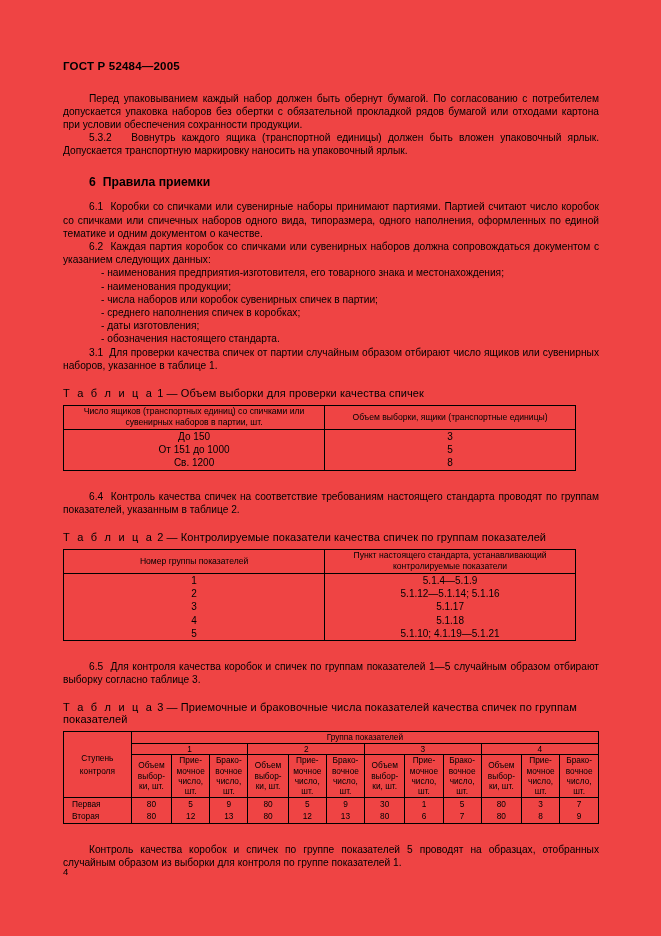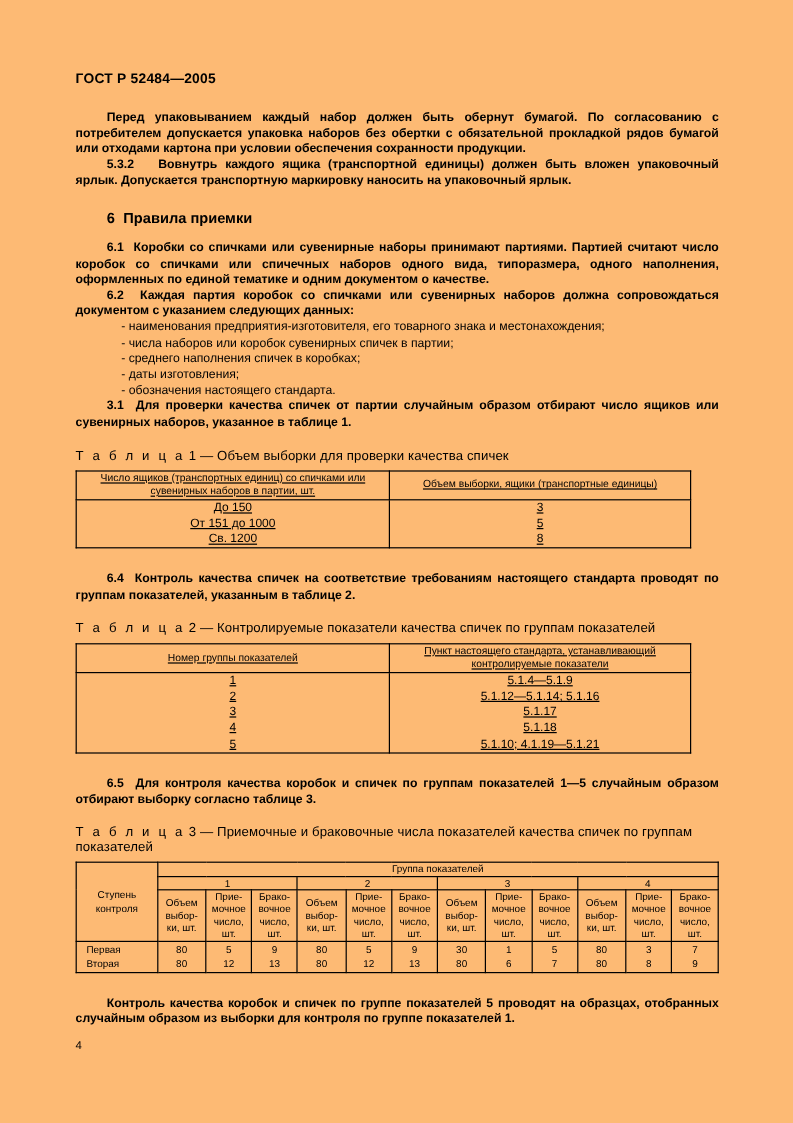--- a/index.html
+++ b/index.html
@@ -10,21 +10,21 @@
   }
   body {
     font-family: "Liberation Sans", sans-serif;
     color: #000000;
   }
   .page {
     position: relative;
     width: 661px;
     height: 936px;
     margin: 0 auto;
-    background: #fdba74;
+    background: #ef4444;
     overflow: hidden;
     box-sizing: border-box;
   }
   .content {
     position: absolute;
     left: 63px;
     top: 0;
     width: 536px;
   }
 
@@ -41,21 +41,20 @@
   .para {
     font-size: 10.2px;
     line-height: 13.2px;
     text-align: justify;
     text-justify: inter-word;
     margin: 0;
     hyphens: manual;
   }
   .indent {
     text-indent: 26px;
-    font-weight: bold;
   }
   .dash-item {
     font-size: 10.2px;
     line-height: 13.2px;
     margin: 0;
     text-indent: 0;
     padding-left: 38px;
   }
   .section-title {
     font-size: 12.2px;
@@ -81,21 +80,20 @@
   .tbl-caption .spaced {
     letter-spacing: 2.2px;
   }
 
   
   table.gost {
     border-collapse: collapse;
     width: 513px;
     table-layout: fixed;
     font-size: 9px;
-    text-decoration: underline;
   }
   table.gost td, table.gost th {
     border: 0.8px solid #000000;
     padding: 0;
     font-weight: normal;
     text-align: center;
     vertical-align: middle;
   }
   .thead-cell {
     font-size: 8.6px;
@@ -179,20 +177,21 @@
 
     <h2 class="section-title"><span class="sec-num">6</span><span>Правила приемки</span></h2>
 
     <div class="gap-s"></div>
 
     <p class="para indent"><span>6.1</span><span>&nbsp;&nbsp;</span><span>Коробки со спичками или сувенирные наборы принимают партиями. Партией считают число коробок со спичками или спичечных наборов одного вида, типоразмера, одного наполнения, оформленных по единой тематике и одним документом о качестве.</span></p>
 
     <p class="para indent"><span>6.2</span><span>&nbsp;&nbsp;</span><span>Каждая партия коробок со спичками или сувенирных наборов должна сопровождаться документом с указанием следующих данных:</span></p>
 
     <p class="dash-item">- наименования предприятия-изготовителя, его товарного знака и местонахождения;</p>
+    <p class="dash-item">- наименования продукции;</p>
     <p class="dash-item">- числа наборов или коробок сувенирных спичек в партии;</p>
     <p class="dash-item">- среднего наполнения спичек в коробках;</p>
     <p class="dash-item">- даты изготовления;</p>
     <p class="dash-item">- обозначения настоящего стандарта.</p>
 
     <p class="para indent"><span>3.1</span><span>&nbsp;&nbsp;</span><span>Для проверки качества спичек от партии случайным образом отбирают число ящиков или сувенирных наборов, указанное в таблице 1.</span></p>
 
     <div class="gap-m"></div>
 
     <p class="tbl-caption"><span class="spaced">Т а б л и ц а</span>&nbsp;<span>1</span>&nbsp;<span>—</span>&nbsp;<span>Объем выборки для проверки качества спичек</span></p>

